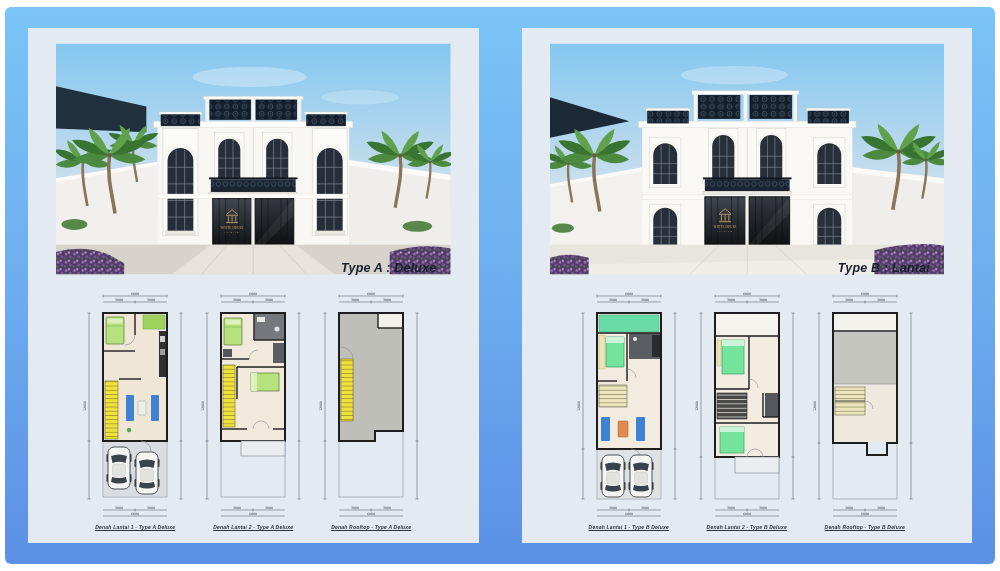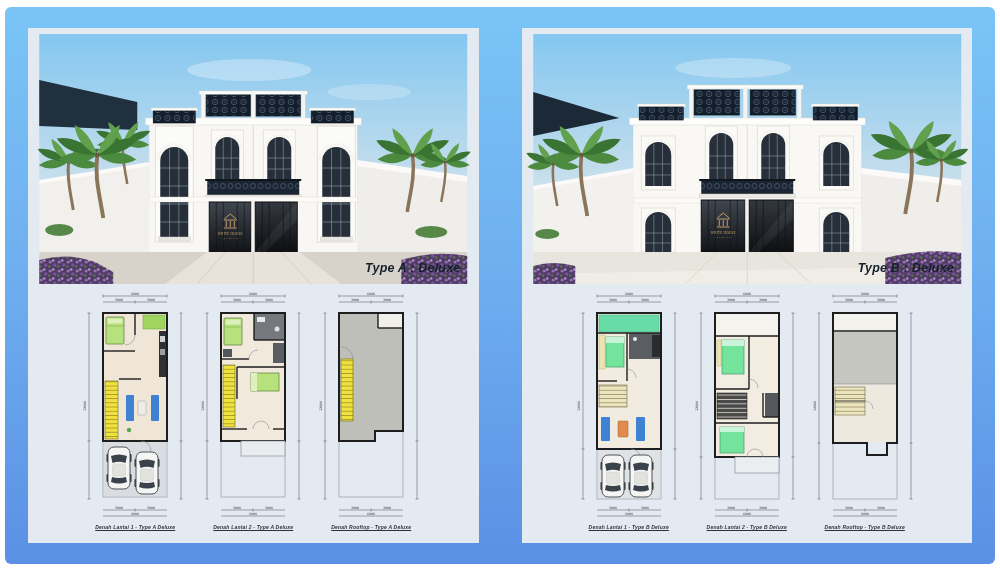--- a/index.html
+++ b/index.html
@@ -1,20 +1,20 @@
 <!DOCTYPE html>
 <html><head>
 <meta charset="utf-8">
 <style>
   html,body{margin:0;padding:0;background:#fff;}
   .poster{position:relative;width:1000px;height:571px;background:#ffffff;box-sizing:border-box;padding:7px 5px;font-family:"Liberation Sans",sans-serif;}
   .board{width:100%;height:557px;box-sizing:border-box;border-radius:6px;
          background:linear-gradient(180deg,#7ac4f6 0%,#6fb0f0 45%,#5b90e5 100%);
          display:flex;justify-content:center;gap:43px;padding:21px 23px;}
-  .panel{width:452px;height:515px;box-sizing:border-box;background:#e4eaf2;padding:6px 4px 8px;
+  .panel{width:452px;height:515px;box-sizing:border-box;background:#e4eaf2;padding:6px 28px 8px;
          display:flex;flex-direction:column;}
   .render{position:relative;height:250px;}
   .render svg{display:block;width:100%;height:250px;}
   .type-label{position:absolute;right:14px;bottom:9px;font:italic 800 12.5px "Liberation Sans",sans-serif;color:#16202c;letter-spacing:.2px;}
   .plans{flex:1;display:flex;justify-content:center;gap:6px;padding-top:5px;}
   .plan{margin:0;display:flex;flex-direction:column;align-items:center;width:112px;}
   .plan svg{width:112px;height:236px;display:block;}
   .cap{font:italic 700 5px "Liberation Sans",sans-serif;color:#2e3238;text-decoration:underline;margin-top:-1px;letter-spacing:.2px;white-space:nowrap;}
   
   .w2{stroke:#1e1e1e;stroke-width:2;fill:none;}
@@ -538,21 +538,21 @@
             <use href="#palm" transform="translate(54,182) scale(1.45)"></use>
           </g>
           <g>
             <use href="#palm" transform="translate(372,180) scale(-1.5,1.5)"></use>
             <use href="#palm" transform="translate(404,168) scale(-1,1)"></use>
           </g>
           <ellipse cx="14" cy="200" rx="12" ry="5" fill="#57884a"></ellipse>
           <path d="M0,250 V232 Q20,226 42,232 V250 Z" fill="url(#p-flower)"></path>
           <path d="M352,250 V224 Q392,214 428,219 V250 Z" fill="url(#p-flower)"></path>
         </svg>
-        <div class="type-label">Type B : Deluxe</div>
+        <div class="type-label">Type B : Lantai</div>
       </div>
 
       <div class="plans">
 
         <figure class="plan">
           <svg viewBox="0 0 112 236">
             <g>
               <line class="dim" x1="24" y1="7" x2="88" y2="7"></line>
                 <line class="dim" x1="24" y1="5.5" x2="24" y2="8.5"></line>
                 <line class="dim" x1="88" y1="5.5" x2="88" y2="8.5"></line>

